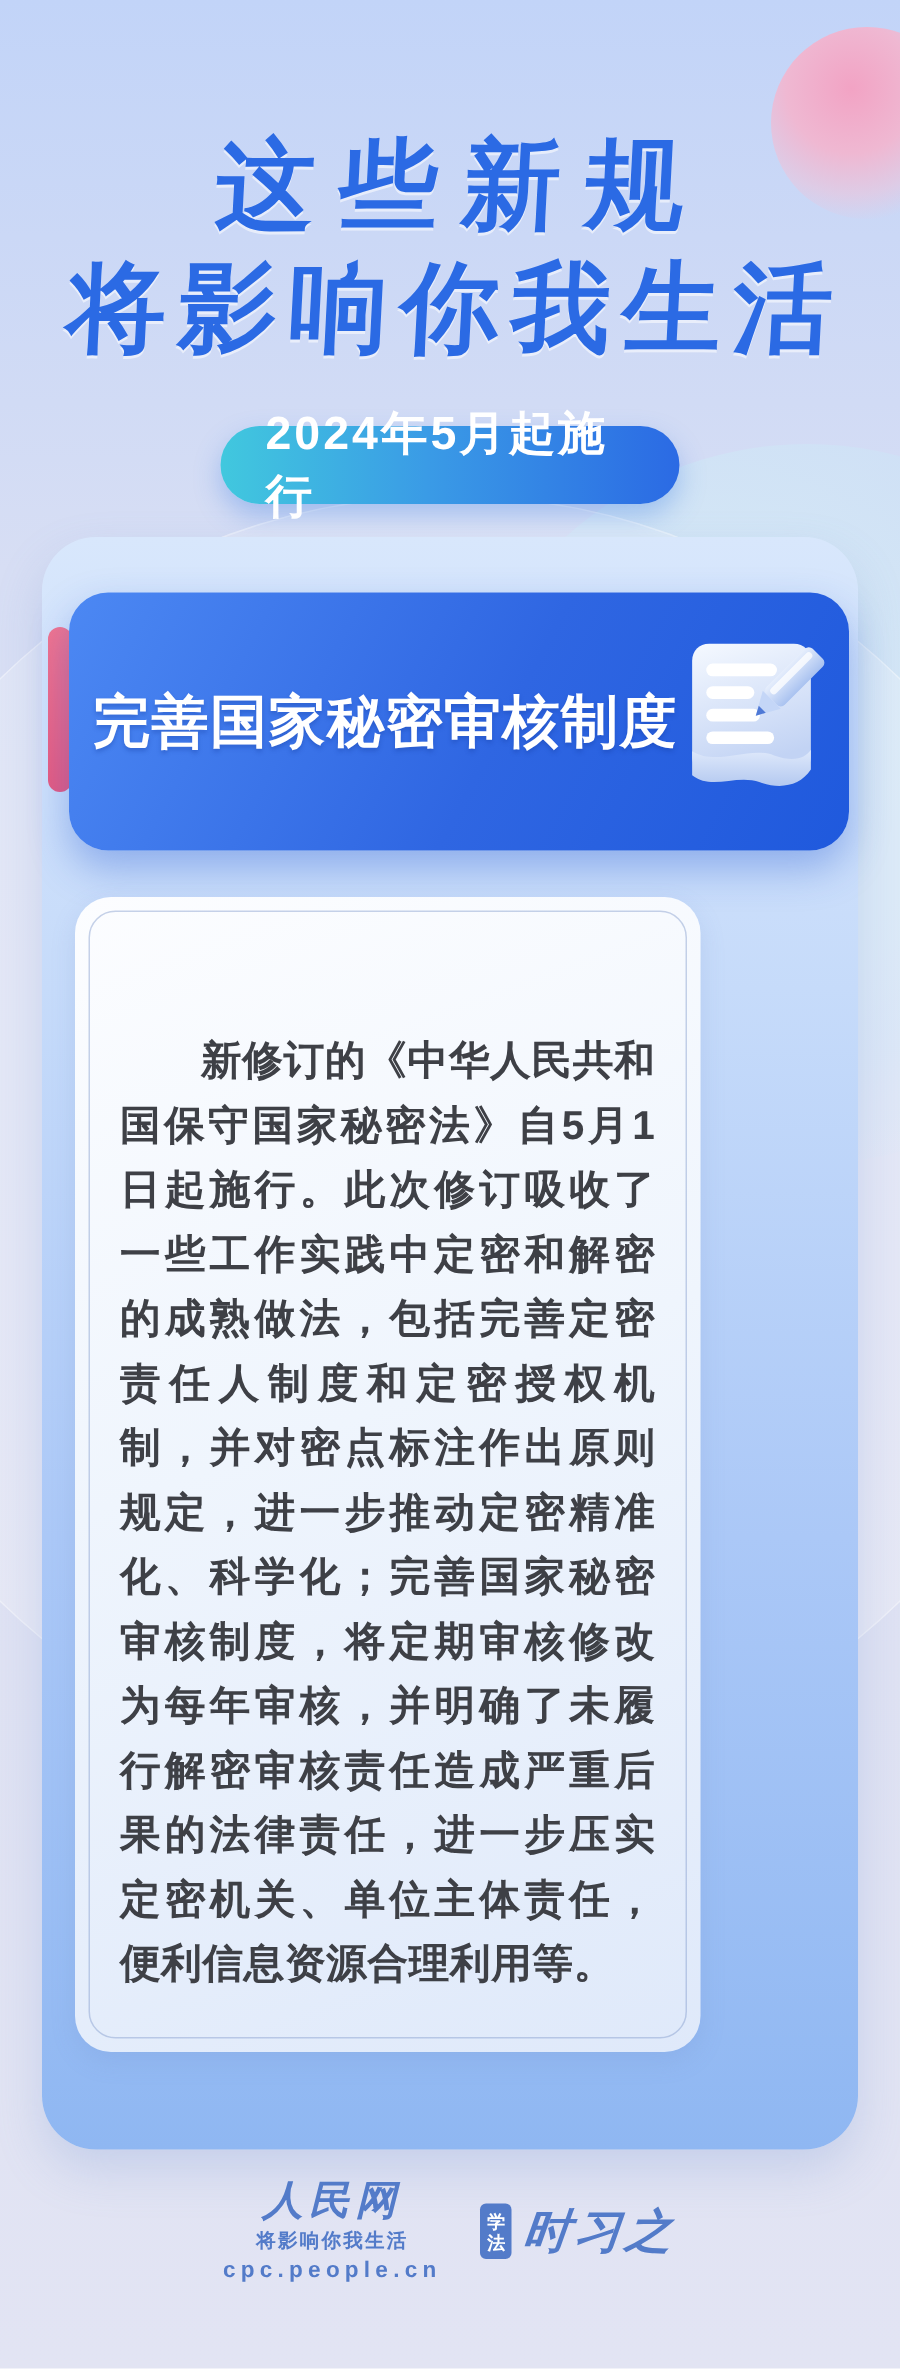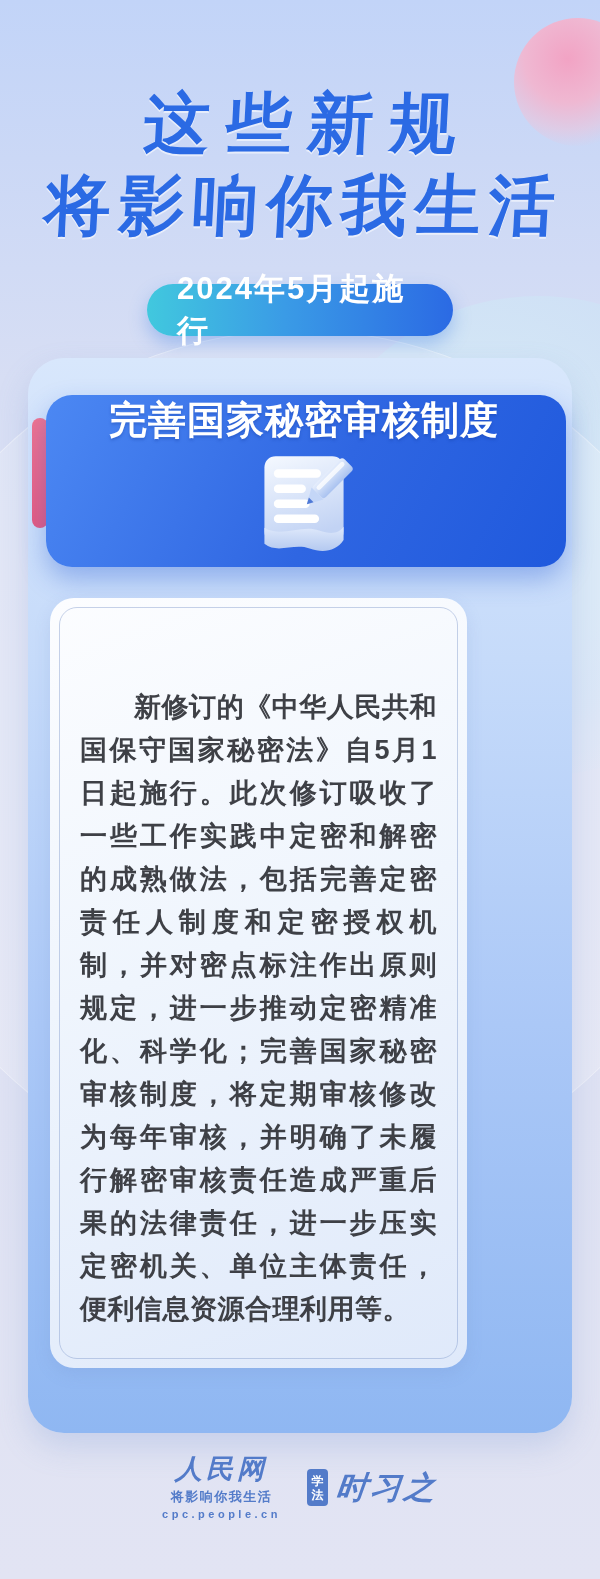--- a/index.html
+++ b/index.html
@@ -52,21 +52,21 @@
   }
   .accent-bar{
     left:32px;top:418px;width:16px;height:110px;border-radius:8px;
     background:linear-gradient(180deg,#f2748f 0%,var(--accent-pink,#e85a80) 100%);
   }
   .header-card{
     left:46px;top:395px;width:520px;height:172px;border-radius:26px;
     background:linear-gradient(118deg,#4c88f3 0%,#2f66e2 55%,#1f59dd 100%);
     box-shadow:0 12px 26px rgba(43,94,214,0.38);
     display:flex;align-items:center;
-    box-sizing:border-box;padding:0 20px 0 16px;flex-direction:column;
+    box-sizing:border-box;padding:0 20px 0 16px;
   }
   .header-title{
     color:#fff;font-size:38px;font-weight:bold;letter-spacing:1px;
     white-space:nowrap;flex:1;
     text-shadow:0 2px 3px rgba(20,60,160,0.35);
   }
   .header-icon{width:98px;height:118px;flex:0 0 auto;}
   
   .body-card{
     left:50px;top:598px;width:417px;height:770px;border-radius:24px;
@@ -85,21 +85,21 @@
     text-align:justify;text-indent:2em;margin:0;
   }
   
   .footer{
     left:0;top:1433px;width:600px;height:109px;
     display:flex;align-items:center;justify-content:center;gap:26px;
   }
   .pd-logo{display:flex;flex-direction:column;align-items:center;color:var(--footer-blue,#5a7ec8);}
   .pd-script{font-size:27px;font-weight:bold;font-style:italic;letter-spacing:4px;line-height:1.1;}
   .pd-sub{font-size:13px;font-weight:bold;letter-spacing:1.5px;margin-top:3px;}
-  .pd-url{font-size:11px;font-weight:bold;letter-spacing:3.5px;margin-top:2px;}
+  .pd-url{font-size:15px;font-weight:bold;letter-spacing:3.5px;margin-top:2px;}
   .sxz-group{display:flex;align-items:center;gap:8px;}
   .xuefa-badge{
     width:21px;height:37px;border-radius:4px;background:var(--footer-blue,#4e78ca);
     display:flex;flex-direction:column;align-items:center;justify-content:center;
     color:#fff;font-size:12px;font-weight:bold;line-height:14px;
   }
   .xuefa-badge span{display:block;}
   .sxz-text{
     color:var(--footer-blue,#4d77c9);font-size:31px;font-weight:900;font-style:italic;
     letter-spacing:3px;transform:skewX(-6deg);white-space:nowrap;

